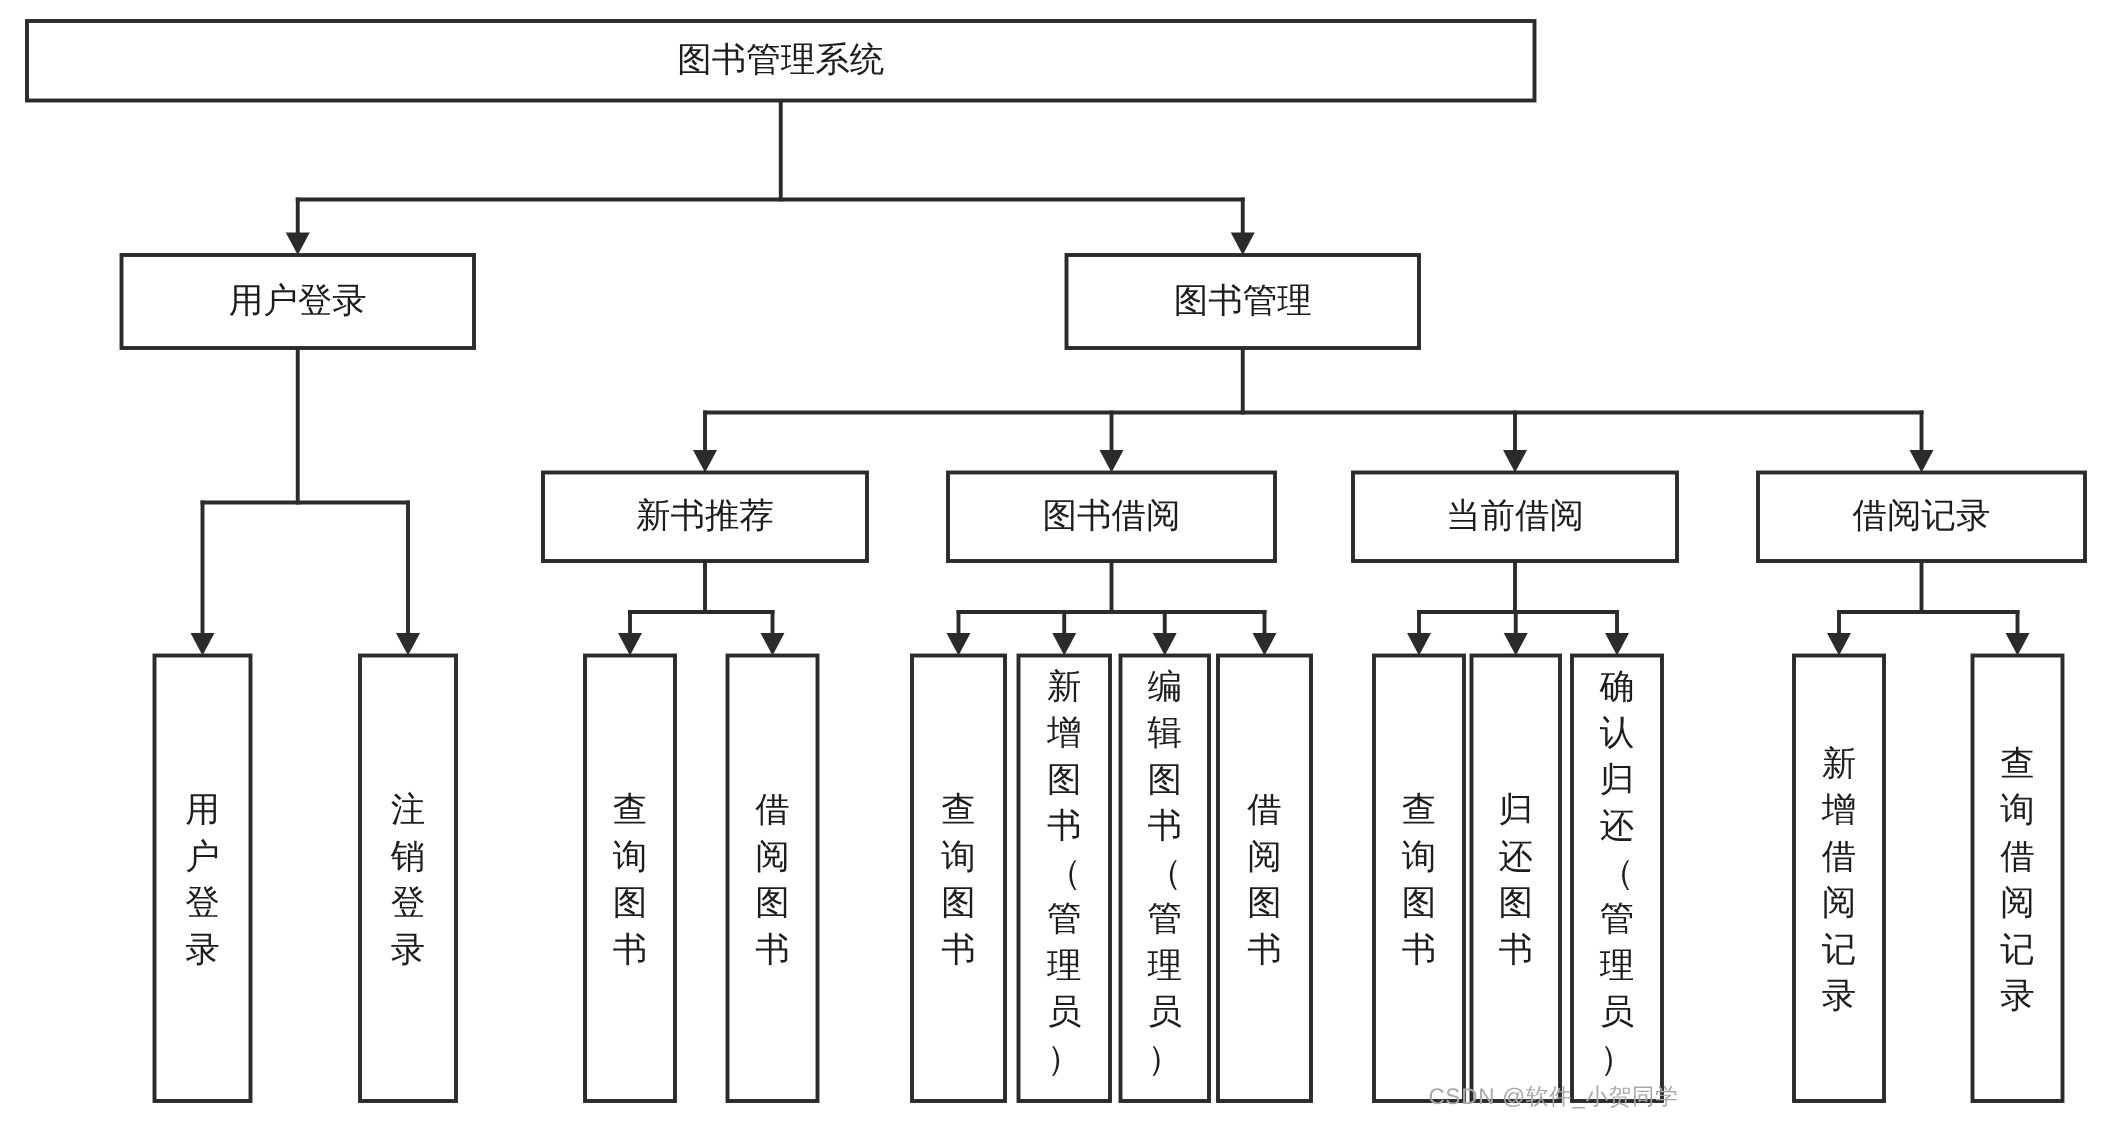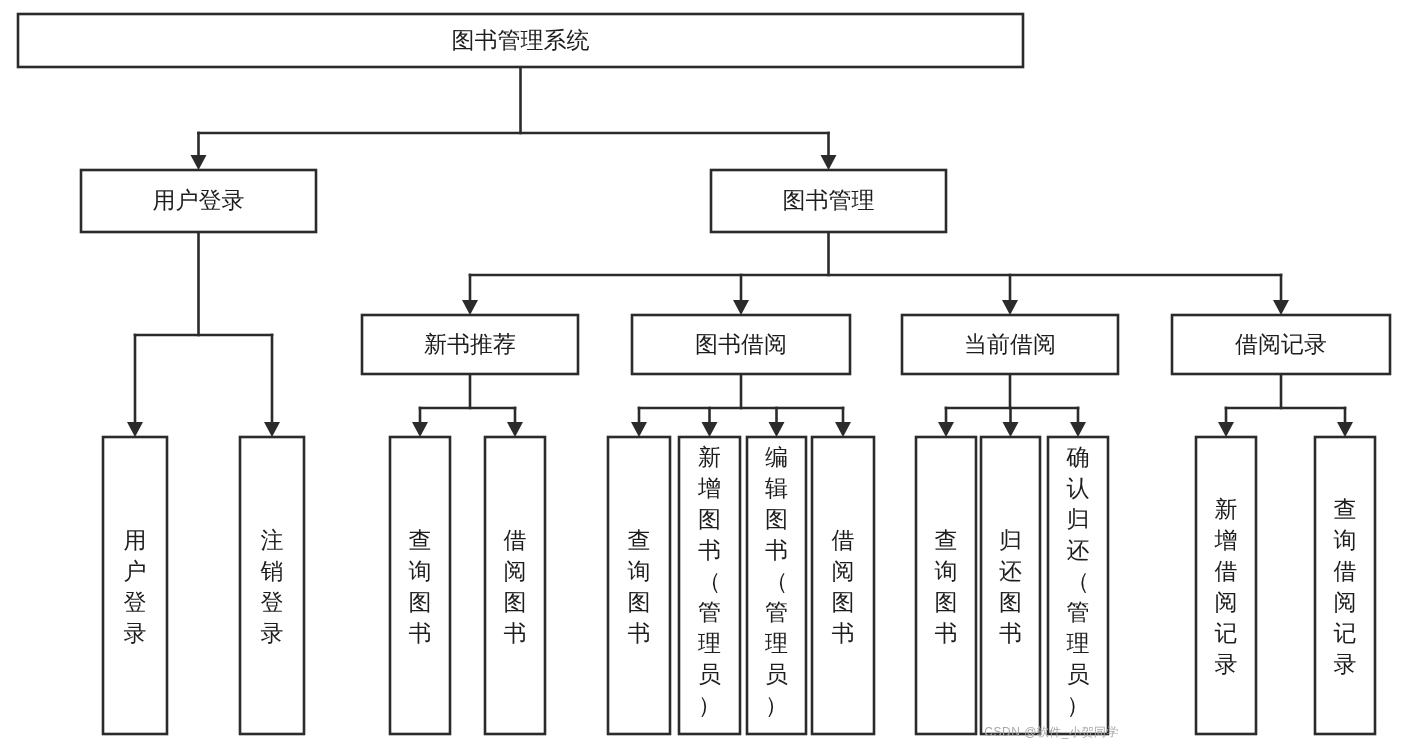--- a/index.html
+++ b/index.html
@@ -52,21 +52,21 @@
     font-family: "Liberation Sans", "DejaVu Sans", sans-serif;
     font-size: 23px;
     fill: #1d1d1d;
     text-anchor: middle;
   }
   .watermark-text {
     position: absolute;
     right: 8px;
     bottom: 6px;
     font-family: "Liberation Sans", "DejaVu Sans", sans-serif;
-    font-size: 12px;
+    font-size: 15px;
     color: #a8a8a8;
     letter-spacing: 0.5px;
     white-space: nowrap;
     pointer-events: none;
   }
 </style>
 </head>
 <body>
 
 <div id="diagram-root">

